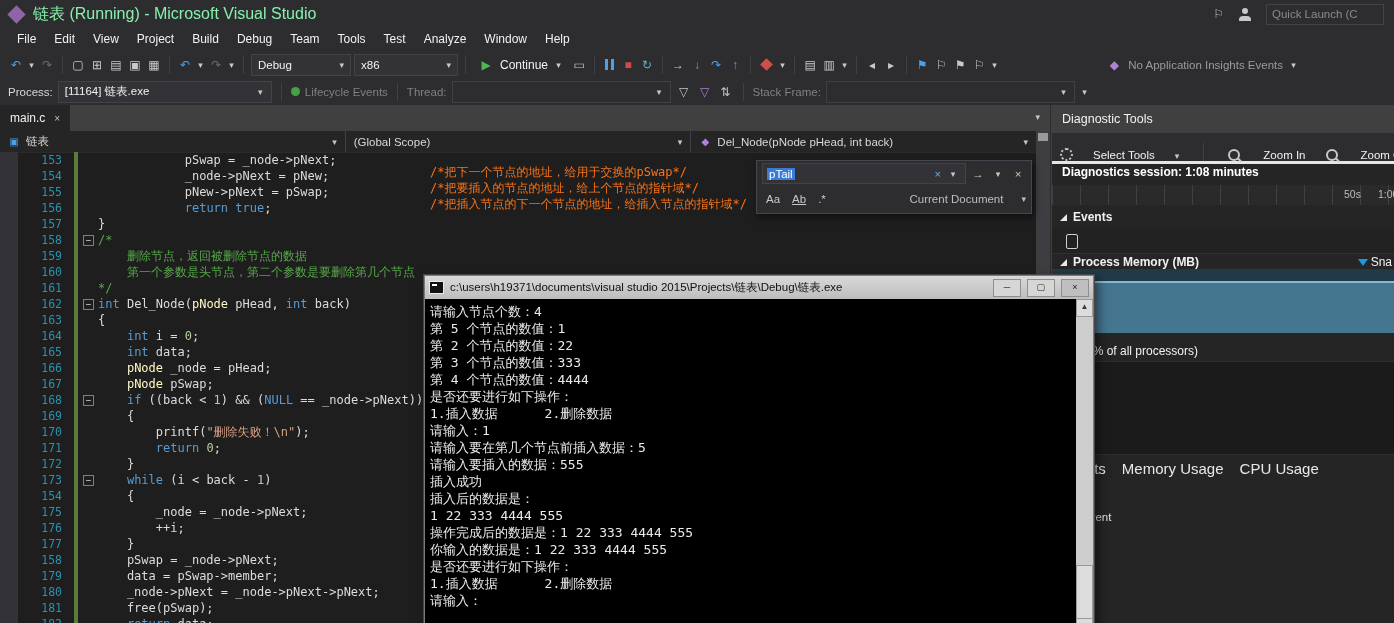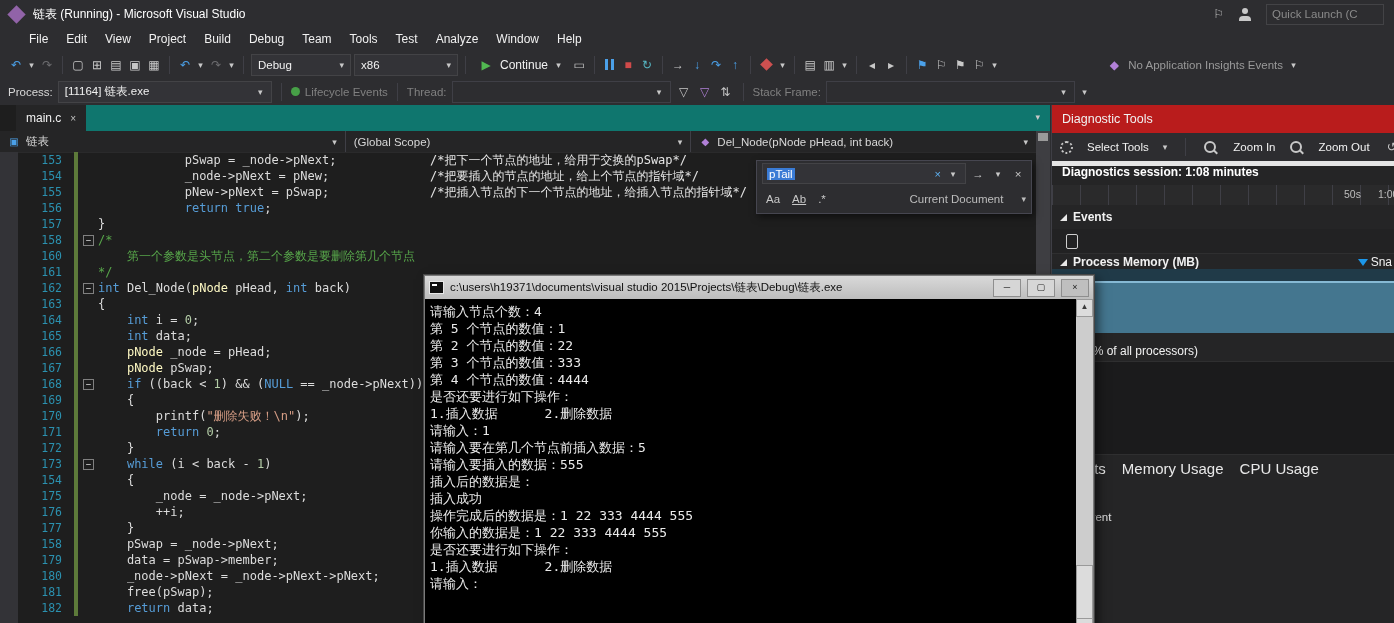--- a/index.html
+++ b/index.html
@@ -1,30 +1,30 @@
 <!DOCTYPE html>
 <html><head>
 <meta charset="utf-8">
 <style>
   html,body{margin:0;padding:0;background:#1e1e1e}
   .vs{position:relative;width:1394px;height:623px;overflow:hidden;background:#2d2d30;
       font-family:"Liberation Sans",sans-serif;-webkit-font-smoothing:antialiased;color:#f1f1f1}
   
   .titlebar{position:absolute;left:0;top:0;right:0;height:28px;display:flex;align-items:center;padding:0 10px;gap:10px}
   .vs-logo{width:13px;height:13px;background:#9163a8;transform:rotate(45deg);flex:none}
-  .title-text{font-size:12px;color:#ffffff;white-space:nowrap}
+  .title-text{font-size:16px;color:#86efac;white-space:nowrap}
   .tb-right{margin-left:auto;display:flex;align-items:center;gap:14px}
   .icon-flag{color:#b9b9b9;font-size:12px}
   .icon-person{position:relative;width:14px;height:13px}
   .icon-person::before{content:"";position:absolute;left:4px;top:0;width:6px;height:6px;border-radius:50%;background:#c8c8c8}
   .icon-person::after{content:"";position:absolute;left:1px;bottom:0;width:12px;height:5px;border-radius:4px 4px 0 0;background:#c8c8c8}
   .quicklaunch{width:106px;height:19px;border:1px solid #434346;background:#2d2d30;color:#8a8a8a;
                font-size:11.5px;line-height:18px;padding:0 5px;white-space:nowrap;overflow:hidden}
   
-  .menubar{position:absolute;left:0;top:28px;right:0;height:23px;display:flex;align-items:flex-end;padding-left:20px}
+  .menubar{position:absolute;left:0;top:28px;right:0;height:23px;display:flex;align-items:flex-end;padding-left:8px}
   .menu-item{padding:0 9px;font-size:12px;color:#f1f1f1;line-height:23px;cursor:default}
   
   .toolbar{position:absolute;left:0;top:51px;right:0;height:27px;display:flex;align-items:center;padding-left:8px;gap:3px;font-size:12px}
   .debugbar{position:absolute;left:0;top:78px;right:0;height:27px;display:flex;align-items:center;padding-left:8px;gap:5px;font-size:11.5px}
   .tsep{width:1px;height:18px;background:#3f3f46;margin:0 4px;flex:none}
   .tico{flex:none;width:16px;text-align:center;font-size:12px;color:#c8c8c8;line-height:16px}
   .tico.small{width:9px;font-size:9px}
   .blue{color:#4ba0e8}.gray{color:#6d6d70}.green{color:#51b851}.red{color:#d04a4a}.teal{color:#56b6c2}.purple{color:#b180d7}
   .tb-combo{height:20px;background:#333337;border:1px solid #434346;display:flex;align-items:center;padding:0 6px;gap:4px;flex:none}
   .tb-combo .val{font-size:11.5px;color:#f1f1f1;flex:1;white-space:nowrap;overflow:hidden}
@@ -33,57 +33,57 @@
   .icon-pause{width:3px;height:11px;background:#4ba0e8;box-shadow:6px 0 0 #4ba0e8;margin:0 9px 0 3px;flex:none}
   .icon-redhex{width:9px;height:9px;background:#cd5050;transform:rotate(45deg);margin:0 4px;flex:none}
   .insights{margin-left:auto;margin-right:96px;display:flex;align-items:center;gap:6px;color:#9a9a9a;font-size:11.5px}
   .db-label{color:#d8d8d8;flex:none}
   .db-label.dim{color:#808080}
   .db-combo{height:20px;background:#333337;border:1px solid #434346;display:flex;align-items:center;padding:0 6px;gap:4px;flex:none}
   .db-combo.empty{background:#2d2d30;border-color:#3f3f46}
   .lifecycle-dot{width:9px;height:9px;border-radius:50%;background:#47a047;flex:none}
   
   .editor{position:absolute;left:0;top:105px;width:1050px;bottom:0;background:#1e1e1e}
-  .tabstrip{position:absolute;left:16px;top:0;right:0;height:26px;background:#0f766e}
+  .tabstrip{position:absolute;left:0;top:0;right:0;height:26px;background:#404040}
   .tab{position:absolute;left:0;top:0;height:26px;background:#252526;display:flex;align-items:center;gap:9px;padding:0 10px;font-size:12px;color:#f1f1f1}
   .tab-close{font-size:10px;color:#c0c0c0}
   .tab-overflow{position:absolute;right:10px;top:7px;font-size:9px;color:#c8c8c8}
   .navbar{position:absolute;left:0;top:26px;right:14px;height:21px;background:#252526;display:flex;border-bottom:1px solid #2a2a2b}
   .nav-combo{flex:1;display:flex;align-items:center;gap:6px;padding:0 8px;border-right:1px solid #3f3f46;font-size:11.5px;color:#d8d8d8;min-width:0}
   .nav-combo .val{flex:1;white-space:nowrap;overflow:hidden}
   .nav-combo .dd{font-size:9px;color:#c8c8c8}
   .code-wrap{position:absolute;left:0;top:47px;right:14px;bottom:0;overflow:hidden}
   .bp-strip{position:absolute;left:0;top:0;bottom:0;width:18px;background:#333337}
   .code-line{display:flex;height:16px;line-height:16px;font-family:"DejaVu Sans Mono","Liberation Mono",monospace;
              font-size:12px;position:relative;white-space:pre;padding-left:18px}
   .ln{flex:none;width:44px;text-align:right;padding-right:12px;color:#2b91af;font-size:11.5px}
   .chg{flex:none;width:4px;background:#5d7a3a}
   .fold-margin{flex:none;width:20px;position:relative}
   .fold-box{position:absolute;left:5px;top:3px;width:9px;height:9px;border:1px solid #808080;background:#1e1e1e;
             color:#dcdcdc;font-size:9px;line-height:8px;text-align:center}
-  .rc{position:absolute;left:430px;top:0;color:#e5e5e5}
+  .rc{position:absolute;left:430px;top:12px;color:#f97316}
   .tok-p{color:#dcdcdc}.tok-k{color:#569cd6}.tok-t{color:#fef9c3}.tok-c{color:#57a64a}.tok-s{color:#d69d85}.tok-n{color:#b5cea8}
   .vscroll{position:absolute;top:26px;right:0;width:14px;bottom:0;background:#3e3e42}
   .vsplit{position:absolute;top:2px;left:2px;right:2px;height:8px;background:#9a9a9a}
   .vthumb{position:absolute;left:2px;right:2px;top:58%;height:72px;background:#686868}
   
   .find{position:absolute;left:756px;top:55px;width:274px;height:52px;background:#2d2d30;border:1px solid #464650;
         box-shadow:2px 3px 7px rgba(0,0,0,.5);z-index:30;font-size:11.5px}
   .find-row{display:flex;align-items:center;height:25px;padding:0 5px;gap:4px}
   .find-input{flex:1;height:19px;background:#333337;border:1px solid #434346;display:flex;align-items:center;padding:0 4px;gap:4px;min-width:0}
   .find-sel{background:#3a7bd5;color:#ffffff;padding:0 2px;white-space:nowrap}
   .find-clear{color:#5fb2f2;font-size:11px;margin-left:auto}
   .find-btn{color:#c8c8c8;width:16px;text-align:center}
   .find-toggle{color:#c8c8c8;padding:0 4px}
   .find-toggle.uw{text-decoration:underline}
   .find-scope{margin-left:auto;display:flex;align-items:center;gap:18px;color:#bdbdbd}
   
   .diag{position:absolute;left:1051px;top:105px;right:0;bottom:0;background:#252526;border-left:1px solid #3f3f46;overflow:hidden;z-index:10}
-  .diag-header{position:absolute;left:0;top:0;right:0;height:28px;line-height:28px;padding-left:10px;font-size:12.5px;color:#f1f1f1;background:#b91c1c}
-  .diag-toolbar{position:absolute;left:0;top:28px;right:0;height:28px;display:flex;align-items:center;gap:14px;padding-left:8px;font-size:11.5px;color:#f1f1f1;background:#2d2d30;border-bottom:5px solid #e5e5e5;white-space:nowrap}
+  .diag-header{position:absolute;left:0;top:0;right:0;height:28px;line-height:28px;padding-left:10px;font-size:12.5px;color:#f1f1f1;background:#404040}
+  .diag-toolbar{position:absolute;left:0;top:28px;right:0;height:28px;display:flex;align-items:flex-end;gap:20px;padding-left:8px;font-size:11.5px;color:#f1f1f1;background:#2d2d30;border-bottom:3px solid #e5e5e5;white-space:nowrap}
   .icon-gear{width:9px;height:9px;border:2px dotted #c8c8c8;border-radius:50%;flex:none}
   .icon-mag{width:8px;height:8px;border:2px solid #c8c8c8;border-radius:50%;position:relative;flex:none;margin-right:3px}
   .icon-mag::after{content:"";position:absolute;width:5px;height:2px;background:#c8c8c8;transform:rotate(45deg);right:-4px;bottom:-2px}
   .diag-session{position:absolute;left:10px;top:60px;font-size:12px;font-weight:bold;color:#ffffff;white-space:nowrap}
   .diag-timeline{position:absolute;left:0;top:80px;right:0;height:20px;background:#2a2a2b;
       background-image:repeating-linear-gradient(90deg,#3f3f46 0 1px,transparent 1px 28px)}
   .tl-label{position:absolute;top:3px;font-size:10.5px;color:#bdbdbd;white-space:nowrap}
   .sec-hdr{position:absolute;left:0;right:0;height:20px;display:flex;align-items:center;gap:6px;padding-left:8px;font-size:12px;font-weight:bold;color:#f1f1f1;white-space:nowrap}
   .expander{width:0;height:0;border-bottom:7px solid #e8e8e8;border-left:7px solid transparent;flex:none}
   .events-lane{position:absolute;left:0;top:124px;right:0;height:24px;background:#222223;border-bottom:1px solid #2f2f30}
@@ -262,20 +262,21 @@
     </div>
     <div class="code-wrap">
       <div class="bp-strip"></div>
       <div id="code-lines">
           <div class="code-line"><span class="ln">153</span><span class="chg"></span><span class="fold-margin"></span><span class="code-text"><span class="tok-p">            pSwap = _node-&gt;pNext;</span></span><span class="rc">/*把下一个节点的地址，给用于交换的pSwap*/</span></div>
           <div class="code-line"><span class="ln">154</span><span class="chg"></span><span class="fold-margin"></span><span class="code-text"><span class="tok-p">            _node-&gt;pNext = pNew;</span></span><span class="rc">/*把要插入的节点的地址，给上个节点的指针域*/</span></div>
           <div class="code-line"><span class="ln">155</span><span class="chg"></span><span class="fold-margin"></span><span class="code-text"><span class="tok-p">            pNew-&gt;pNext = pSwap;</span></span><span class="rc">/*把插入节点的下一个节点的地址，给插入节点的指针域*/</span></div>
           <div class="code-line"><span class="ln">156</span><span class="chg"></span><span class="fold-margin"></span><span class="code-text"><span class="tok-p">            </span><span class="tok-k">return</span><span class="tok-p"> </span><span class="tok-k">true</span><span class="tok-p">;</span></span></div>
           <div class="code-line"><span class="ln">157</span><span class="chg"></span><span class="fold-margin"></span><span class="code-text"><span class="tok-p">}</span></span></div>
           <div class="code-line"><span class="ln">158</span><span class="chg"></span><span class="fold-margin"><span class="fold-box">−</span></span><span class="code-text"><span class="tok-c">/*</span></span></div>
+          <div class="code-line"><span class="ln">159</span><span class="chg"></span><span class="fold-margin"></span><span class="code-text"><span class="tok-c">    删除节点，返回被删除节点的数据</span></span></div>
           <div class="code-line"><span class="ln">160</span><span class="chg"></span><span class="fold-margin"></span><span class="code-text"><span class="tok-c">    第一个参数是头节点，第二个参数是要删除第几个节点</span></span></div>
           <div class="code-line"><span class="ln">161</span><span class="chg"></span><span class="fold-margin"></span><span class="code-text"><span class="tok-c">*/</span></span></div>
           <div class="code-line"><span class="ln">162</span><span class="chg"></span><span class="fold-margin"><span class="fold-box">−</span></span><span class="code-text"><span class="tok-k">int</span><span class="tok-p"> Del_Node(</span><span class="tok-t">pNode</span><span class="tok-p"> pHead, </span><span class="tok-k">int</span><span class="tok-p"> back)</span></span></div>
           <div class="code-line"><span class="ln">163</span><span class="chg"></span><span class="fold-margin"></span><span class="code-text"><span class="tok-p">{</span></span></div>
           <div class="code-line"><span class="ln">164</span><span class="chg"></span><span class="fold-margin"></span><span class="code-text"><span class="tok-p">    </span><span class="tok-k">int</span><span class="tok-p"> i = </span><span class="tok-n">0</span><span class="tok-p">;</span></span></div>
           <div class="code-line"><span class="ln">165</span><span class="chg"></span><span class="fold-margin"></span><span class="code-text"><span class="tok-p">    </span><span class="tok-k">int</span><span class="tok-p"> data;</span></span></div>
           <div class="code-line"><span class="ln">166</span><span class="chg"></span><span class="fold-margin"></span><span class="code-text"><span class="tok-p">    </span><span class="tok-t">pNode</span><span class="tok-p"> _node = pHead;</span></span></div>
           <div class="code-line"><span class="ln">167</span><span class="chg"></span><span class="fold-margin"></span><span class="code-text"><span class="tok-p">    </span><span class="tok-t">pNode</span><span class="tok-p"> pSwap;</span></span></div>
           <div class="code-line"><span class="ln">168</span><span class="chg"></span><span class="fold-margin"><span class="fold-box">−</span></span><span class="code-text"><span class="tok-p">    </span><span class="tok-k">if</span><span class="tok-p"> ((back &lt; </span><span class="tok-n">1</span><span class="tok-p">) &amp;&amp; (</span><span class="tok-k">NULL</span><span class="tok-p"> == _node-&gt;pNext))</span></span></div>
           <div class="code-line"><span class="ln">169</span><span class="chg"></span><span class="fold-margin"></span><span class="code-text"><span class="tok-p">    {</span></span></div>
@@ -385,22 +386,23 @@
         <div class="con-line">请输入节点个数：4</div>
         <div class="con-line">第 5 个节点的数值：1</div>
         <div class="con-line">第 2 个节点的数值：22</div>
         <div class="con-line">第 3 个节点的数值：333</div>
         <div class="con-line">第 4 个节点的数值：4444</div>
         <div class="con-line">是否还要进行如下操作：</div>
         <div class="con-line">1.插入数据      2.删除数据</div>
         <div class="con-line">请输入：1</div>
         <div class="con-line">请输入要在第几个节点前插入数据：5</div>
         <div class="con-line">请输入要插入的数据：555</div>
+        <div class="con-line">插入成功</div>
         <div class="con-line">插入后的数据是：</div>
-        <div class="con-line">插入成功</div>
+        <div class="con-line">1 22 333 4444 555</div>
         <div class="con-line">操作完成后的数据是：1 22 333 4444 555</div>
         <div class="con-line">你输入的数据是：1 22 333 4444 555</div>
         <div class="con-line">是否还要进行如下操作：</div>
         <div class="con-line">1.插入数据      2.删除数据</div>
         <div class="con-line">请输入：</div>
       </div>
     <div class="con-scroll">
       <span class="con-sarrow up">▲</span>
       <span class="con-thumb"></span>
       <span class="con-sarrow down">▼</span>

